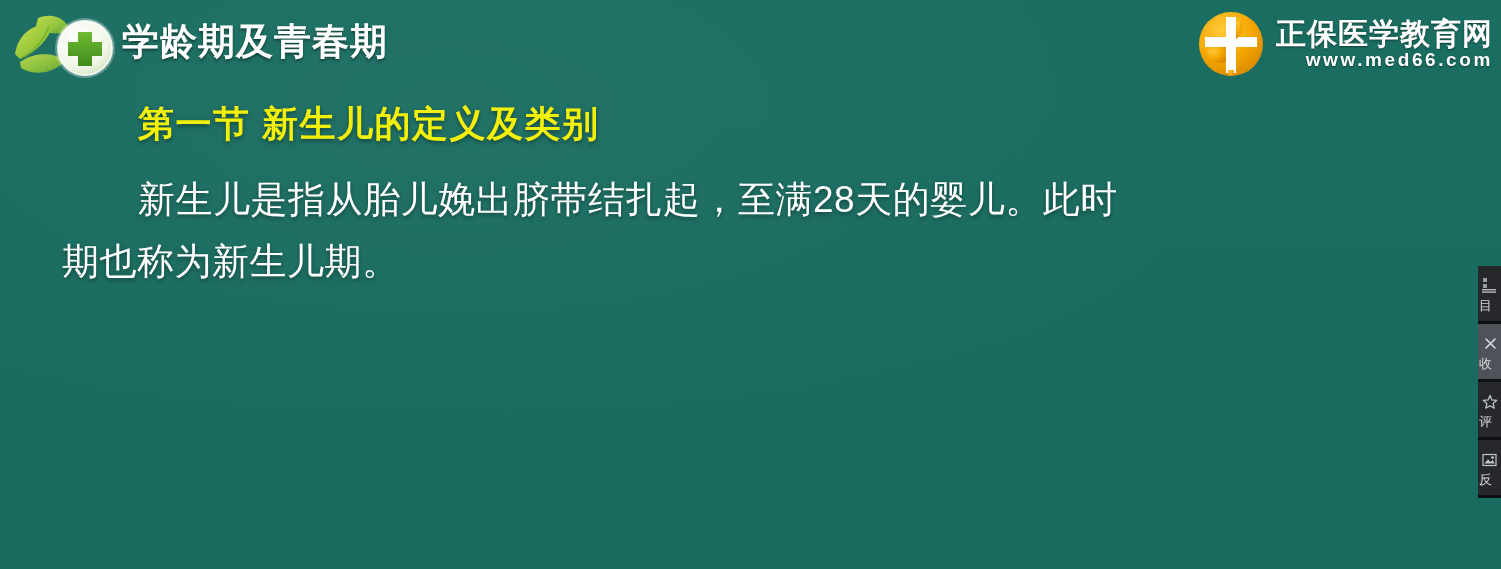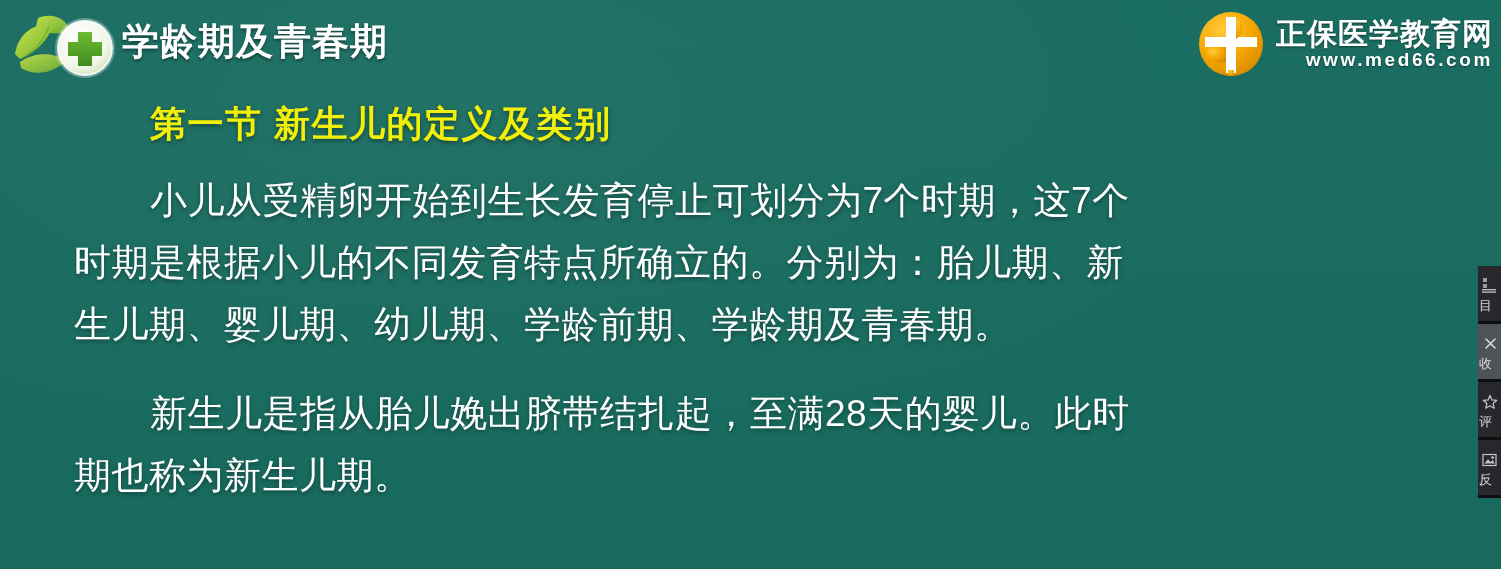--- a/index.html
+++ b/index.html
@@ -93,21 +93,20 @@
     white-space:nowrap;
     text-shadow:0 1px 2px rgba(0,0,0,0.45);
   }
 
   
   #slide-body {
     position:absolute;
     left:0;
     top:92px;
     width:1180px;
-    padding-left:12px;
   }
 
   #section-heading {
     color:#f2f009;
     font-size:36px;
     font-weight:bold;
     line-height:1.0;
     padding:14px 0 0 138px;
     letter-spacing:1.5px;
     text-shadow:0 2px 4px rgba(0,0,0,0.40);
@@ -235,21 +234,20 @@
         <div id="watermark-name">正保医学教育网</div>
         <div id="watermark-url">www.med66.com</div>
       </div>
     </div>
   </div>
 
   <div id="slide-body">
 
     <div id="section-heading">第一节 新生儿的定义及类别</div>
 
-    <p id="paragraph-1" class="body-paragraph">小儿从受精卵开始到生长发育停止可划分为7个时期，这7个时期是根据小儿的不同发育特点所确立的。分别为：胎儿期、新生儿期、婴儿期、幼儿期、学龄前期、学龄期及青春期。</p>
 
     <p id="paragraph-2" class="body-paragraph">新生儿是指从胎儿娩出脐带结扎起，至满28天的婴儿。此时期也称为新生儿期。</p>
   </div>
 
   <div id="tool-rail">
 
     <div class="rail-button dark">
       <span class="rail-icon">
         <svg width="15" height="16" viewBox="0 0 15 16" xmlns="http://www.w3.org/2000/svg">
           <rect x="1" y="0" width="4" height="4" fill="#9a9da1"></rect>

